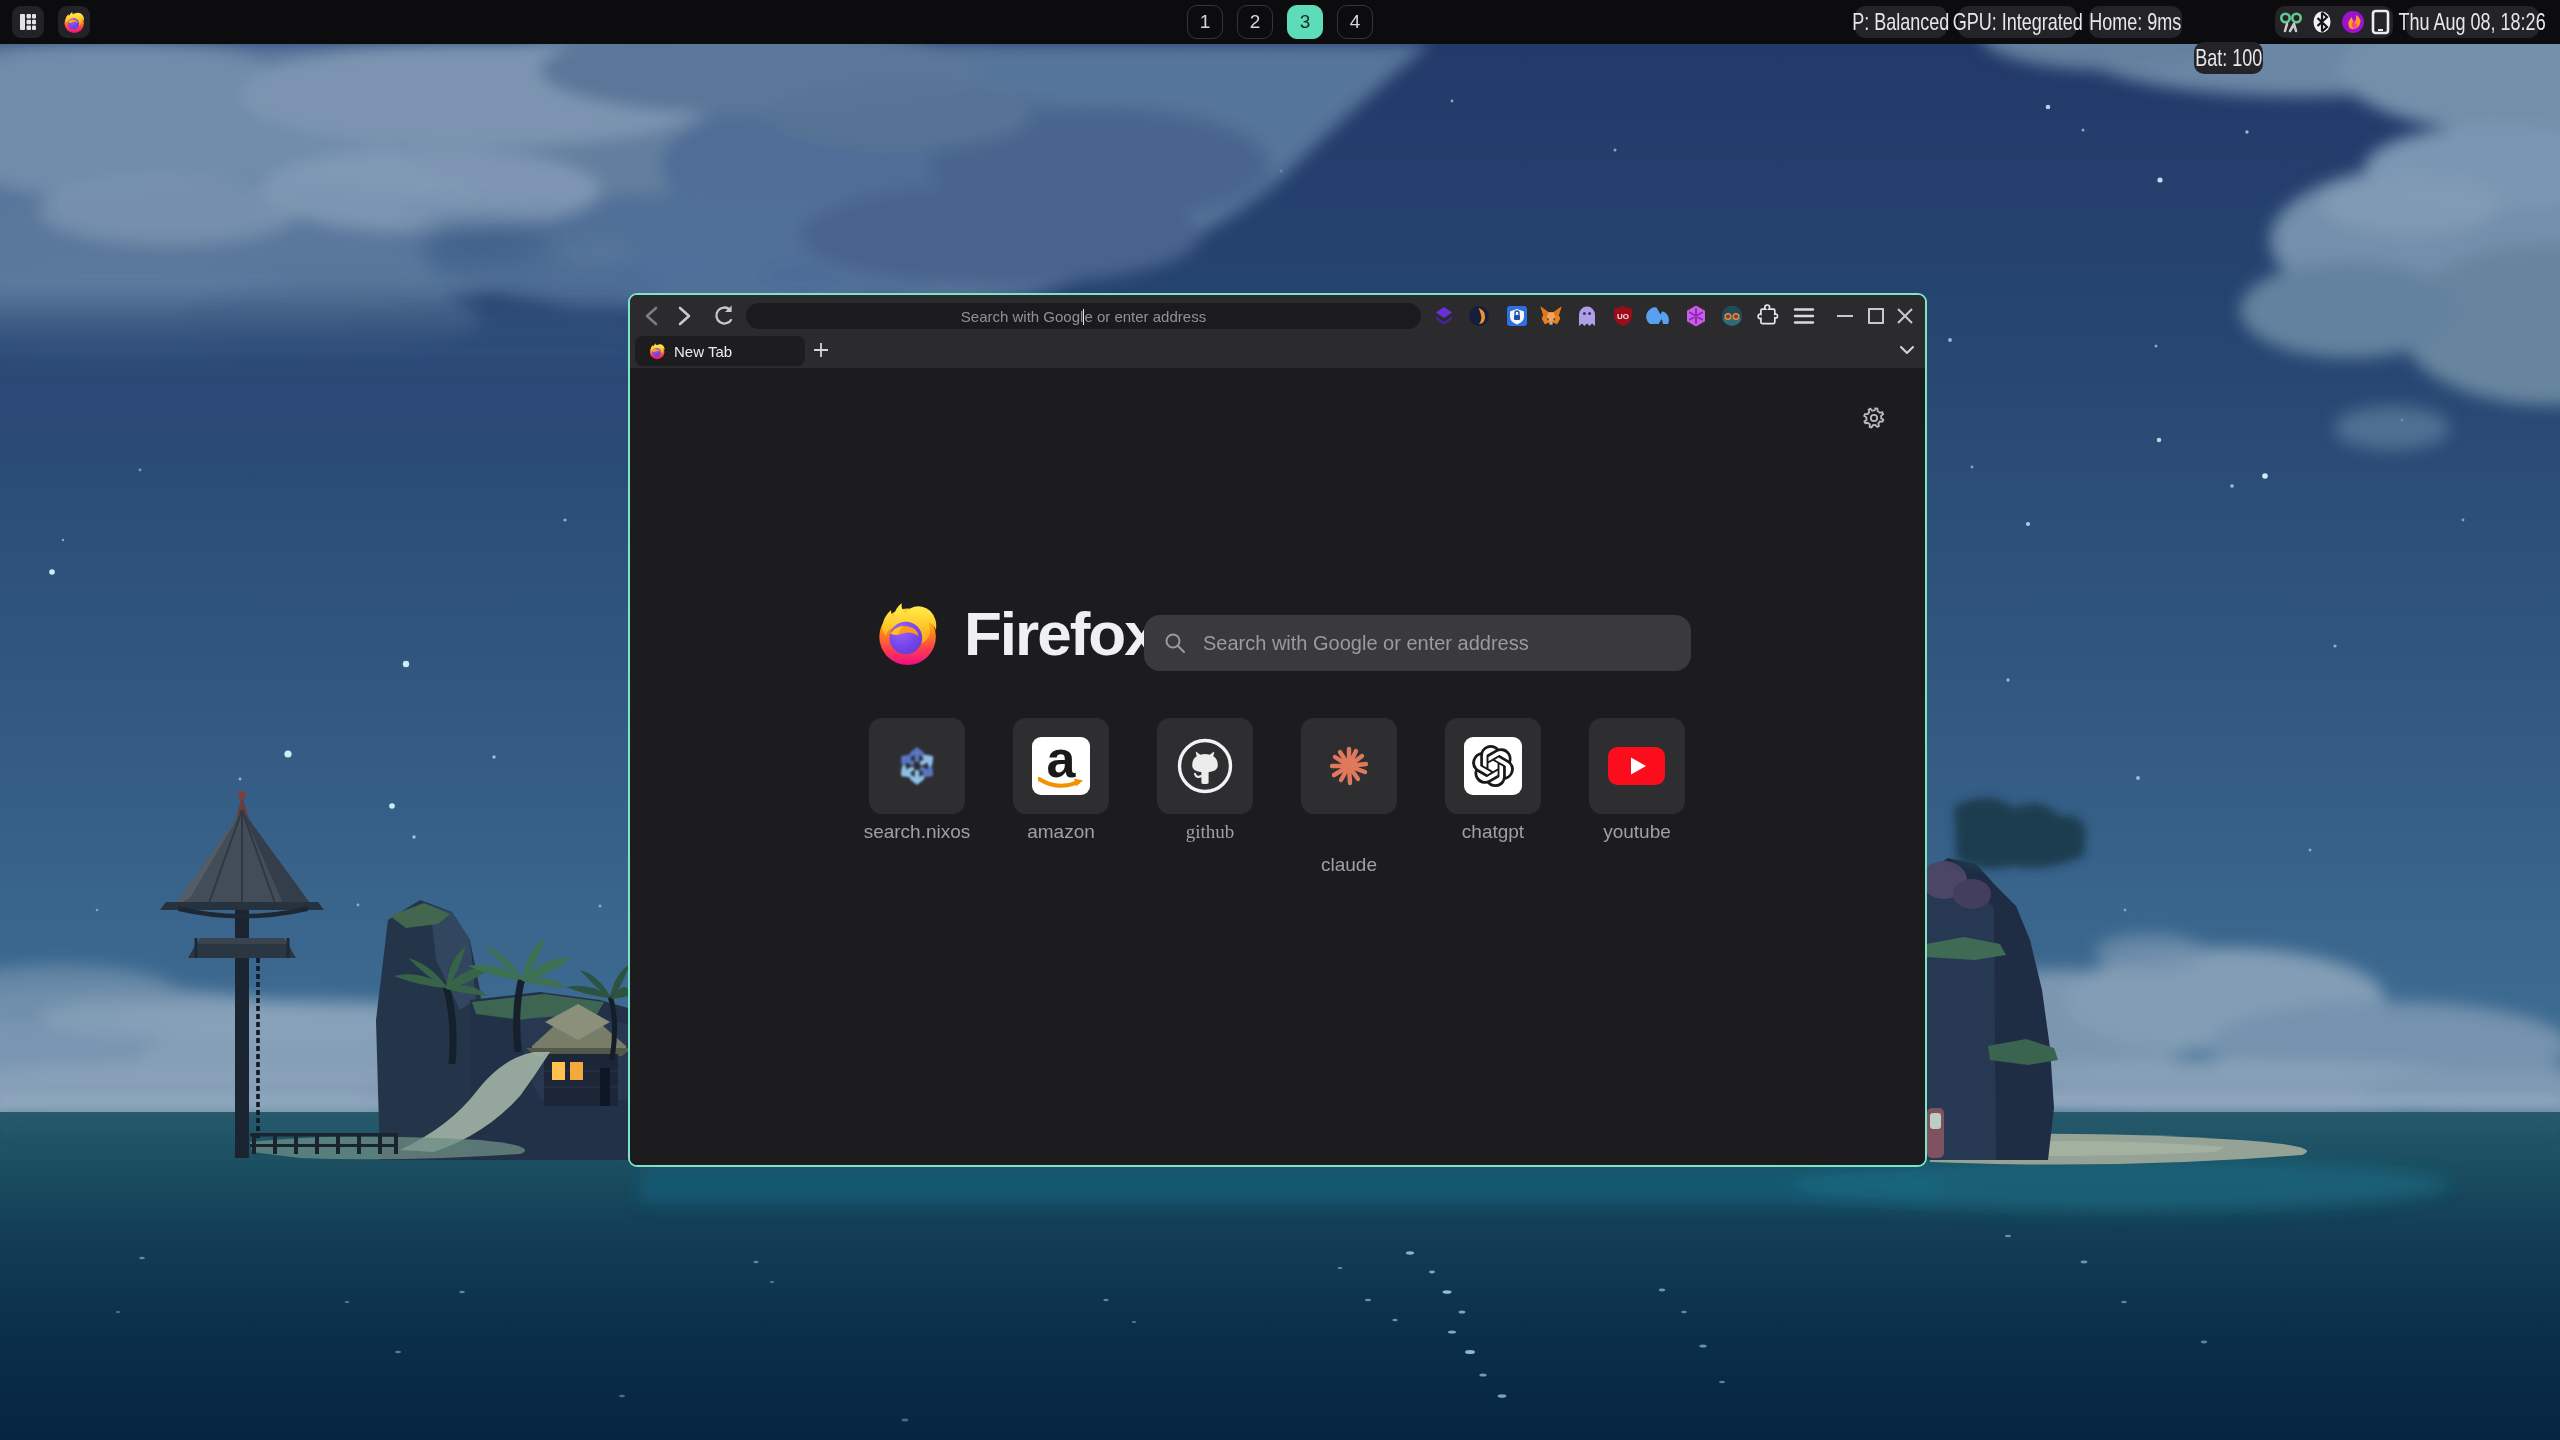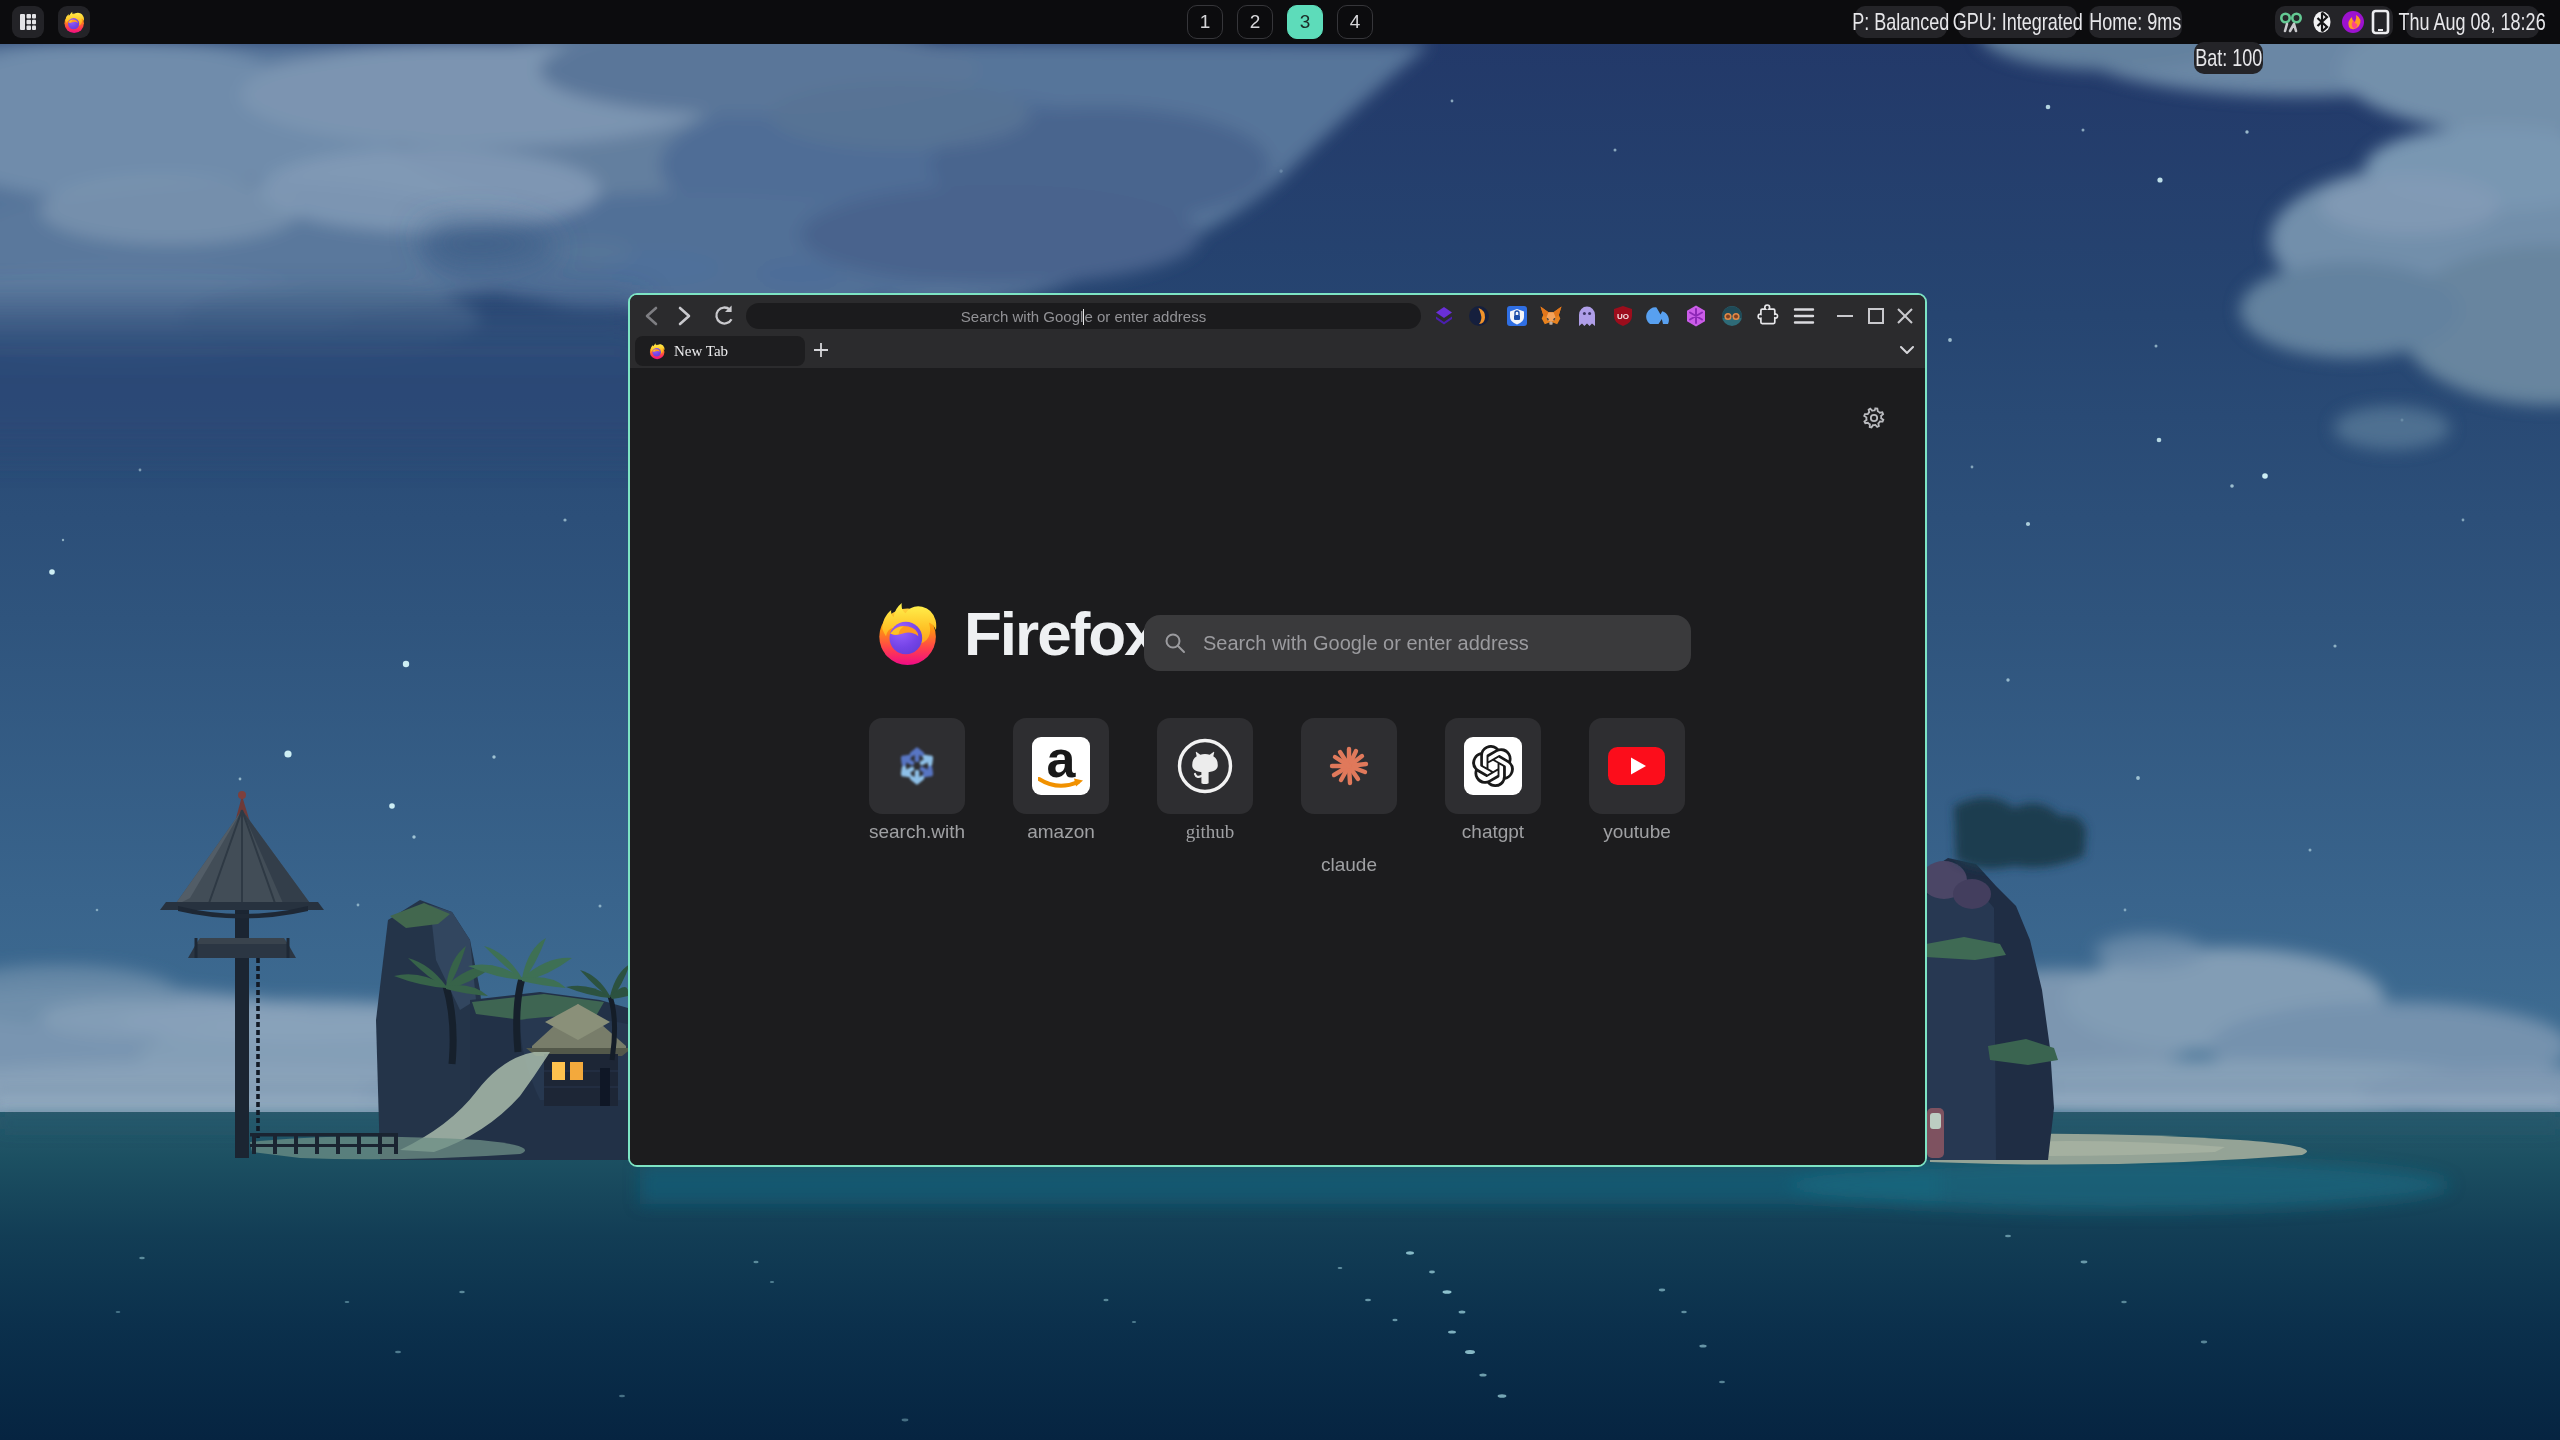--- a/index.html
+++ b/index.html
@@ -13,21 +13,21 @@
   .ws { position:absolute; top:5px; width:36px; height:34px; border-radius:10px; border:1px solid #36363a;
     color:#d6d6d9; font-size:19px; display:flex; align-items:center; justify-content:center; }
   .ws.active { background:#5ddcba; border-color:#5ddcba; color:#1b2b27; }
   .pill { position:absolute; top:6px; height:32px; border-radius:10px; background:#242428;
     color:#e7e7ea; font-size:24px; display:flex; align-items:center; justify-content:center; white-space:nowrap; }
   .pt { display:inline-block; transform:scaleX(0.75); }
   
   #win { position:absolute; left:628px; top:293px; width:1299px; height:874px;
     border:2px solid #7de4c4; border-radius:9px; background:#1c1c1e; z-index:4; overflow:hidden; }
   #toolbar { position:absolute; left:0; top:0; width:1295px; height:37px; background:#2b2b2d; }
-  #tabbar  { position:absolute; left:0; top:37px; width:1295px; height:36px; background:#2b2b2d;font-family:Liberation Serif, serif; }
+  #tabbar  { position:absolute; left:0; top:37px; width:1295px; height:36px; background:#2b2b2d; }
   #content { position:absolute; left:0; top:73px; width:1295px; height:797px; background:#1c1c1e; }
   #urlbar { position:absolute; left:116px; top:8px; width:675px; height:26px; border-radius:13px;
     background:#1b1b1d; color:#929296; font-size:15px; display:flex; align-items:center; justify-content:center; }
   #tab { position:absolute; left:5px; top:4px; width:170px; height:30px; background:#1d1d1f; border-radius:8px;
     display:flex; align-items:center; color:#ececee; font-size:15px; }
   #fxword { position:absolute; left:334px; top:240px; font-size:62px; line-height:52px; font-weight:bold; color:#eef0f2; letter-spacing:-2px; }
   #searchbox { position:absolute; left:514px; top:247px; width:547px; height:56px; background:#3a3a3c; border-radius:16px; }
   #searchbox span { position:absolute; left:59px; top:17px; color:#9b9b9f; font-size:20px; }
   .tile { position:absolute; top:350px; width:96px; height:96px; background:#2e2e31; border-radius:13px;
     display:flex; align-items:center; justify-content:center; }
@@ -522,21 +522,21 @@
             <path d="M35.8 30 L27 25 M35.8 30 L29.8 31 M35.8 30 L35 24"></path>
           </g>
           <g stroke="#8ec0e8">
             <path d="M22 38 L22 28 M22 38 L17 34 M22 38 L27 34"></path>
             <path d="M8.2 30 L17 25 M8.2 30 L9 24 M8.2 30 L14.2 31"></path>
             <path d="M35.8 14 L27 19 M35.8 14 L35 20 M35.8 14 L29.8 13"></path>
           </g>
         </g>
       </svg>
     </div>
-    <div class="tlabel" style="left:187px;">search.with</div>
+    <div class="tlabel" style="left:187px;">search.nixos</div>
     <div class="tile" style="left:383px;">
       <div style="width:58px;height:58px;background:#fff;border-radius:9px;position:relative;">
         <div style="position:absolute;left:0;top:-8px;width:58px;text-align:center;font-size:52px;font-weight:bold;color:#191919;">a</div>
         <svg width="46" height="16" viewBox="0 0 46 16" style="position:absolute;left:6px;top:40px;">
           <path d="M1 2 Q20 14 40 5" stroke="#f19100" stroke-width="4" fill="none" stroke-linecap="round"></path>
           <path d="M36 1.5 L45 3.5 L38 9.5 Z" fill="#f19100"></path>
         </svg>
       </div>
     </div>
     <div class="tlabel" style="left:331px;">amazon</div>

